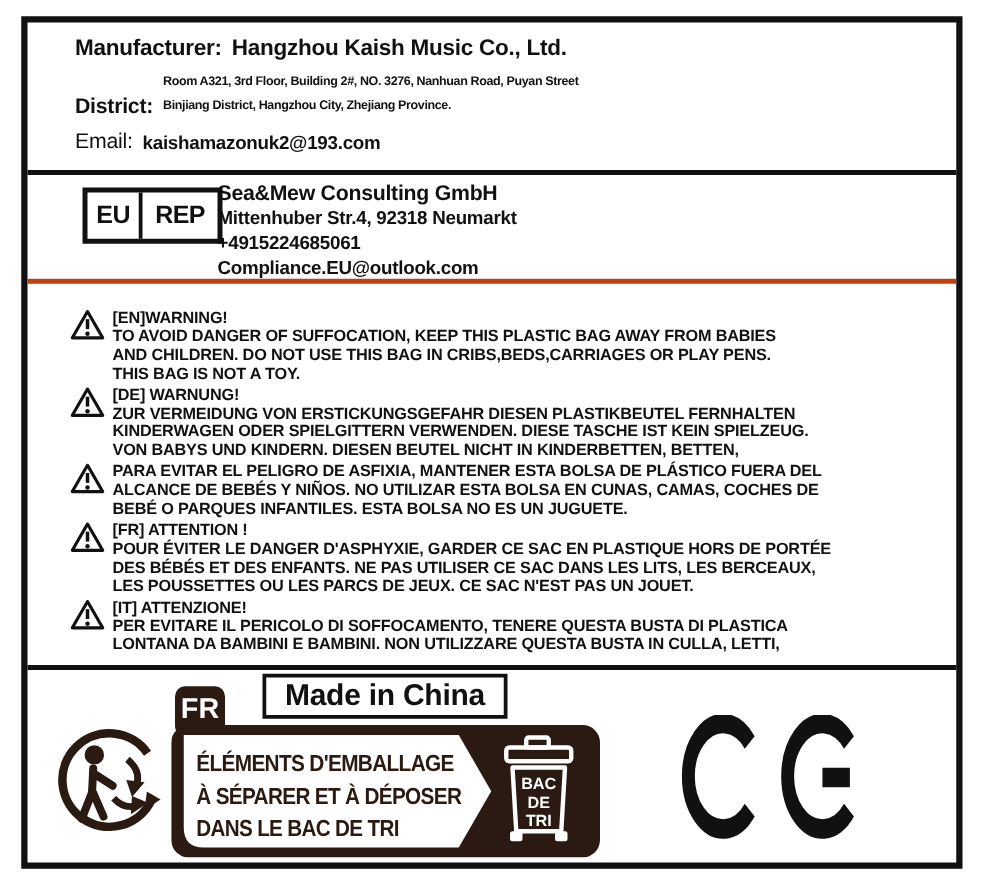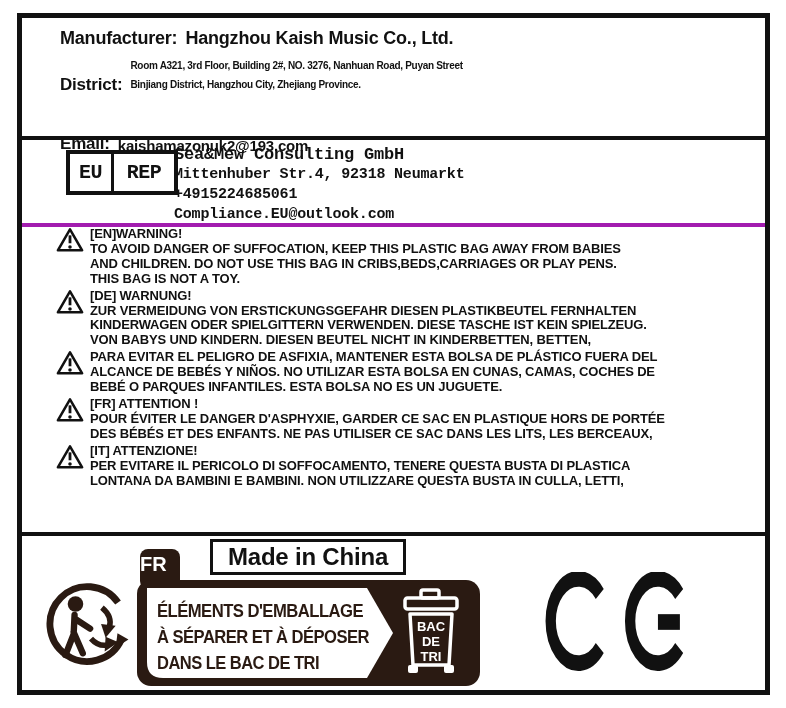--- a/index.html
+++ b/index.html
@@ -1,46 +1,46 @@
 <!DOCTYPE html>
 <html><head>
 <meta charset="utf-8">
 <style>
   html,body{margin:0;padding:0;background:#ffffff;}
   body{width:786px;height:708px;position:relative;font-family:"Liberation Sans",sans-serif;color:#111;-webkit-font-smoothing:antialiased;}
   .label{position:absolute;left:17px;top:13px;width:743px;height:672px;border:5px solid #111;background:#fff;}
   .sec{box-sizing:border-box;position:relative;}
   .sec1{height:113px;border-bottom:4px solid #111;}
-  .sec2{height:87px;border-bottom:4px solid #a21caf;font-family:Liberation Mono, monospace;}
-  .sec3{height:309px;border-bottom:4px solid #111;padding-top:0;}
+  .sec2{height:87px;border-bottom:4px solid #c2410c;}
+  .sec3{height:309px;border-bottom:4px solid #111;padding-top:20px;}
   .sec4{height:151px;}
   
   .row{display:flex;align-items:flex-end;gap:8px;margin-left:38px;letter-spacing:-0.2px;}
   .r1{margin-top:9px;font-size:18px;font-weight:700;line-height:22px;}
   .r2{margin-top:7px;}
   .r2 .lbl{font-size:17px;font-weight:700;line-height:19px;}
   .r2 .val{font-size:10px;font-weight:700;line-height:19px;letter-spacing:-0.3px;}
   .r3{margin-top:9px;}
-  .r3 .lbl{font-size:17px;font-weight:700;margin-top:31px;}
+  .r3 .lbl{font-size:17px;font-weight:400;}
   .r3 .val{font-size:15px;font-weight:700;}
   
   .eurep-box{position:absolute;left:44px;top:10px;width:104px;height:37px;border:4px solid #111;display:flex;}
   .eurep-box .cell{display:flex;align-items:center;justify-content:center;font-weight:700;font-size:20px;letter-spacing:-0.5px;}
   .eurep-box .c1{width:41px;border-right:3px solid #111;}
   .eurep-box .c2{flex:1;}
   .eurep-text{position:absolute;left:152px;top:5px;font-weight:700;letter-spacing:-0.2px;}
   .eurep-text .t1{font-size:17px;line-height:20px;}
   .eurep-text .t2{font-size:15px;line-height:20px;}
   
   .warn{position:relative;padding-left:68px;margin-bottom:2px;font-weight:700;font-size:13px;line-height:14.9px;letter-spacing:-0.15px;}
   .warn .tri{position:absolute;left:34px;top:0;width:28px;height:26px;}
   
   .abs{position:absolute;}
   .mic{left:188px;top:3px;width:190px;height:30px;border:3px solid #111;display:flex;align-items:center;justify-content:center;font-size:24px;font-weight:700;letter-spacing:-0.2px;}
-  .frtab{left:118px;top:13px;width:40px;height:40px;background:#2a1a12;color:#fff;border-radius:8px;font-size:20px;font-weight:700;display:flex;padding-top:4px;box-sizing:border-box;}
+  .frtab{left:118px;top:13px;width:40px;height:40px;background:#2a1a12;color:#fff;border-radius:8px;font-size:23px;font-weight:700;display:flex;justify-content:center;padding-top:4px;box-sizing:border-box;}
   svg{display:block;}
   svg text{font-family:"Liberation Sans",sans-serif;font-weight:700;}
 </style>
 </head>
 <body>
 
 <div class="label">
 
   <div class="sec sec1">
     <div class="row r1">
@@ -112,20 +112,21 @@
 
     <div class="warn">
       <svg class="tri" viewBox="0 0 30 27">
           <path d="M15 2 L28 24.5 L2 24.5 Z" fill="none" stroke="#111" stroke-width="2.7" stroke-linejoin="round"></path>
           <rect x="13.5" y="8.5" width="3" height="8.5" fill="#111"></rect>
           <circle cx="15" cy="21" r="1.9" fill="#111"></circle>
         </svg>
       <div>[FR] ATTENTION !</div>
       <div>POUR ÉVITER LE DANGER D'ASPHYXIE, GARDER CE SAC EN PLASTIQUE HORS DE PORTÉE</div>
       <div>DES  BÉBÉS ET DES ENFANTS. NE PAS UTILISER CE SAC DANS LES LITS, LES BERCEAUX,</div>
+      <div>LES POUSSETTES OU LES PARCS DE JEUX. CE SAC N'EST PAS UN JOUET.</div>
     </div>
 
     <div class="warn">
       <svg class="tri" viewBox="0 0 30 27">
           <path d="M15 2 L28 24.5 L2 24.5 Z" fill="none" stroke="#111" stroke-width="2.7" stroke-linejoin="round"></path>
           <rect x="13.5" y="8.5" width="3" height="8.5" fill="#111"></rect>
           <circle cx="15" cy="21" r="1.9" fill="#111"></circle>
         </svg>
       <div>[IT] ATTENZIONE!</div>
       <div>PER EVITARE IL PERICOLO DI SOFFOCAMENTO, TENERE QUESTA BUSTA DI PLASTICA</div>

